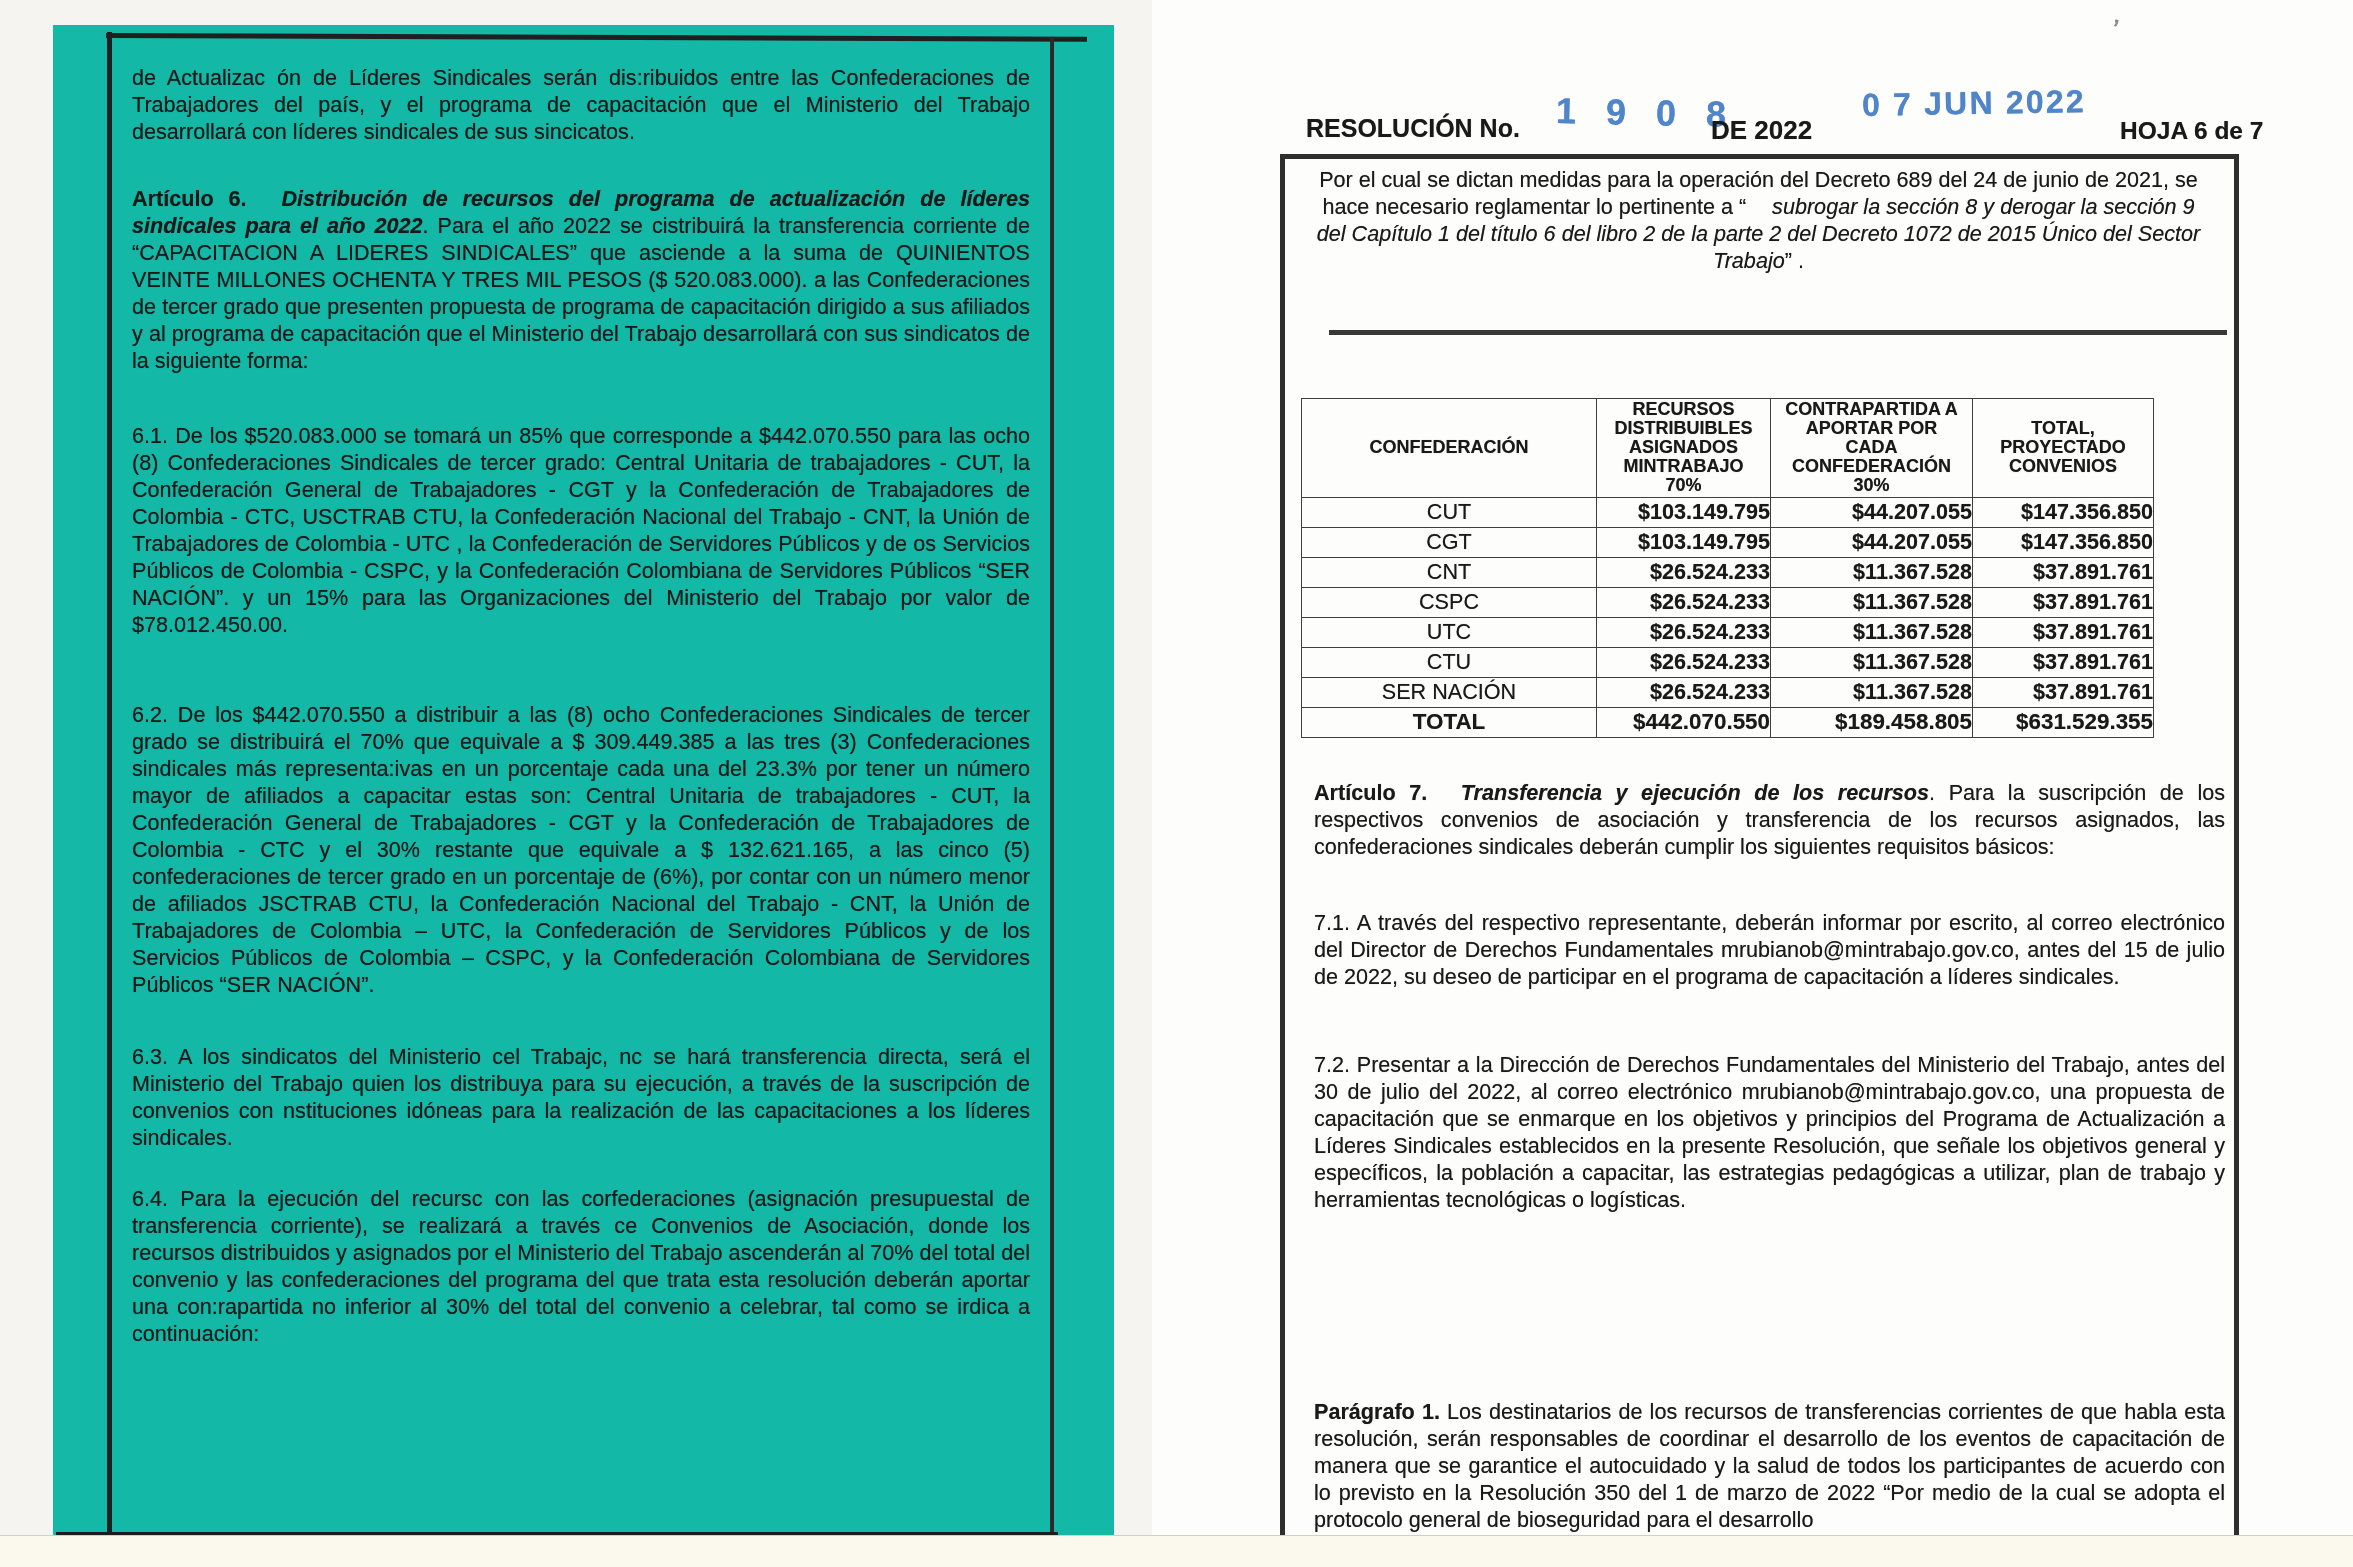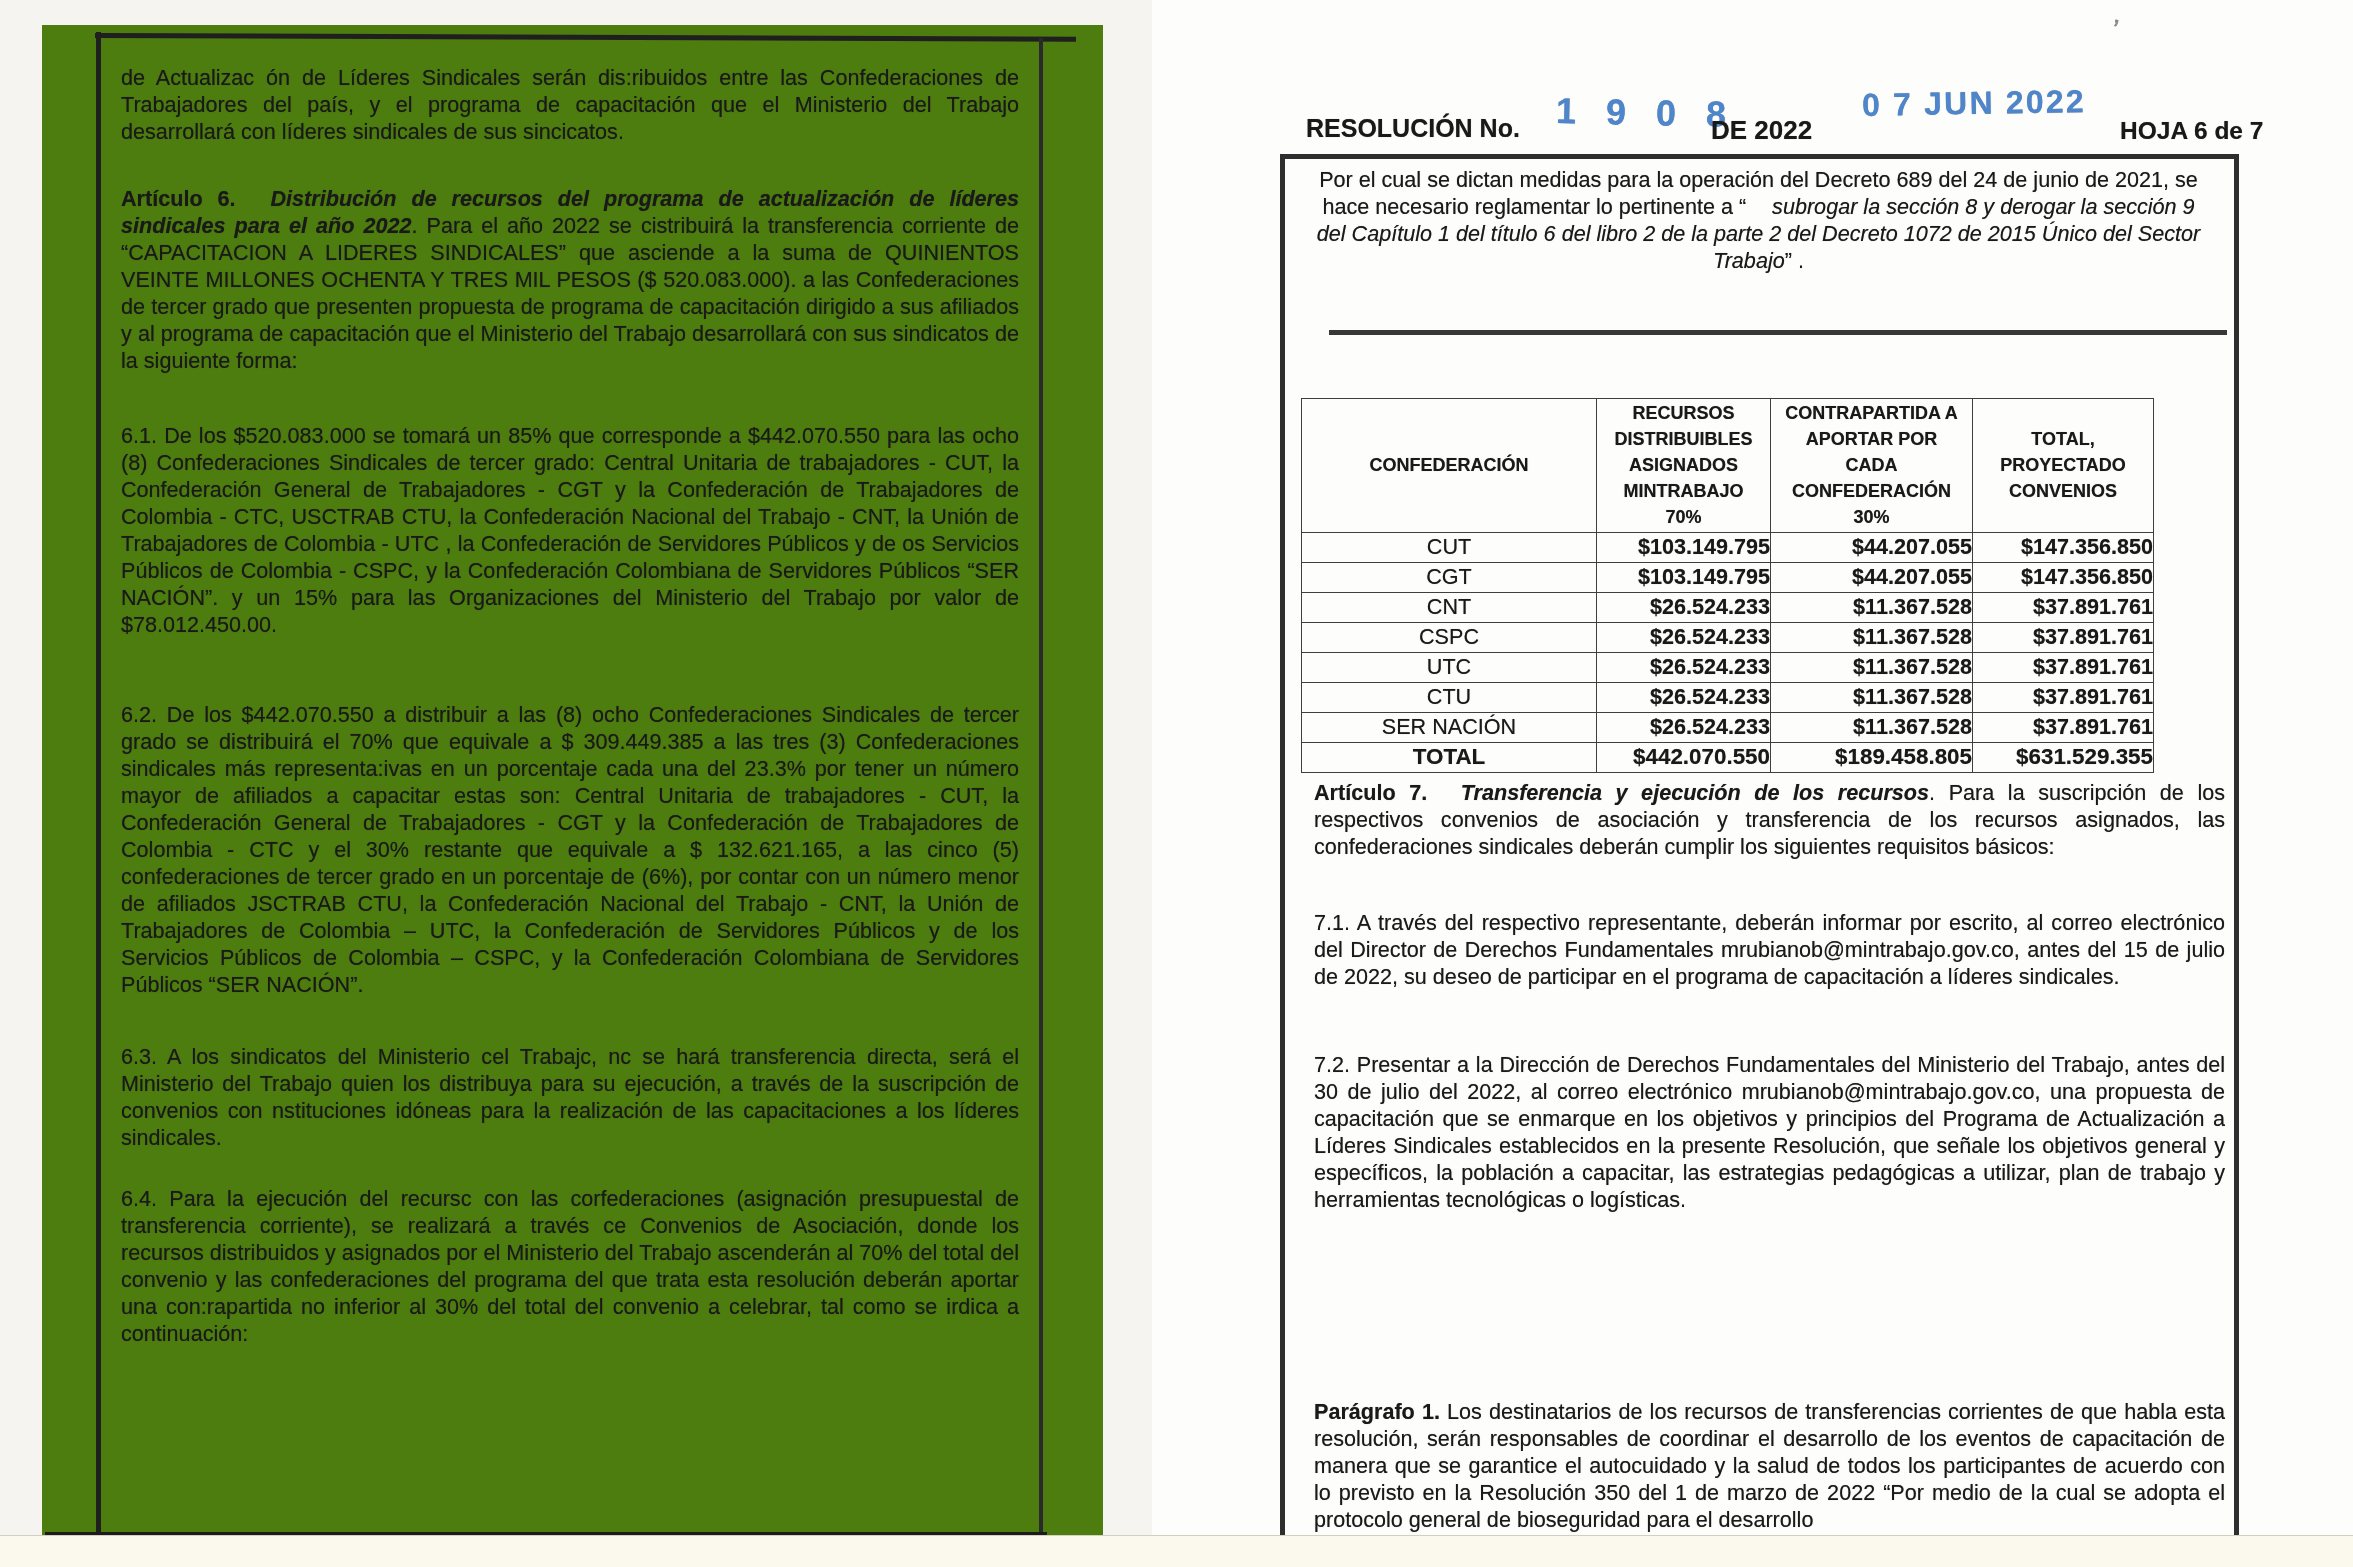--- a/index.html
+++ b/index.html
@@ -1,19 +1,19 @@
 <!DOCTYPE html>
 <html style="font-size:11.5px"><head>
 <meta charset="utf-8">
 <style>
   html,body{margin:0;padding:0;background:#e9e7e3;}
   .canvas{position:relative;width:2354px;height:1567px;background:#f5f4f1;overflow:hidden;
           font-family:"Liberation Sans", sans-serif;color:#191919;}
   .page{position:absolute;}
-  .page-left{left:42px;top:24.5px;width:1061px;height:1510px;background:#4d7c0f;}
+  .page-left{left:53px;top:24.5px;width:1061px;height:1510px;background:#14b8a6;}
   .page-right{left:1152px;top:0;width:1201px;height:1535px;background:#fdfdfc;overflow:hidden;}
   .scanfx{text-shadow:0 0 0.7px rgba(25,25,25,.55);filter:blur(0.2px);}
   .blk{position:absolute;font-size:21.6px;line-height:27px;text-align:justify;margin:0;}
   .b{font-weight:700;}
   .i{font-style:italic;margin-left:20px;}
   
   .fl-left{position:absolute;left:107px;top:32px;width:5px;height:1503px;background:#1f1f1f;}
   .fl-top{position:absolute;left:106px;top:33px;width:981px;height:5px;background:#1f1f1f;
           transform:rotate(0.22deg);transform-origin:0 0;}
   .fl-right{position:absolute;left:1051px;top:37px;width:4.3px;height:1497px;background:#2a2a2a;}
@@ -28,21 +28,21 @@
   .hdr-res{left:154px;top:114px;font-size:25px;text-align:right;}
   .hdr-de{left:559px;top:115px;font-size:26px;}
   .hdr-hoja{left:968px;top:117px;font-size:24.5px;}
   .pen-mark{position:absolute;left:959px;top:13px;font-size:30px;color:#8a8a8a;transform:rotate(14deg);}
   .intro{left:156px;top:166px;width:901px;text-align:center;}
   .divider{position:absolute;left:177px;top:330px;width:898px;height:5px;background:#383838;}
   
   table.conf{position:absolute;left:149px;top:398px;border-collapse:collapse;table-layout:fixed;
              width:852px;background:#fdfdfc;}
   table.conf td, table.conf th{border:1.4px solid #3f3f3f;overflow:hidden;}
-  table.conf th{font-size:18px;line-height:26px;font-weight:700;white-space:pre-line;
+  table.conf th{font-size:18px;line-height:19px;font-weight:700;white-space:pre-line;
                 vertical-align:middle;height:94px;padding:1.4px 7.2px;text-align:center;}
   table.conf td{font-size:21.6px;height:29px;padding:0;}
   .th-c{text-align:center;}
   .th-r{text-align:right;}
   td.name{text-align:center;font-weight:400;}
   td.money{text-align:right;padding-right:17.3px;font-weight:700;}
   tr.total-row td{font-weight:700;font-size:22.4px;margin-top:20px;}
   
   .bottom-band{position:absolute;left:0;top:1535px;width:2354px;height:32px;
                background:#fbf8ee;border-top:1.4px solid #d5cfc2;}

